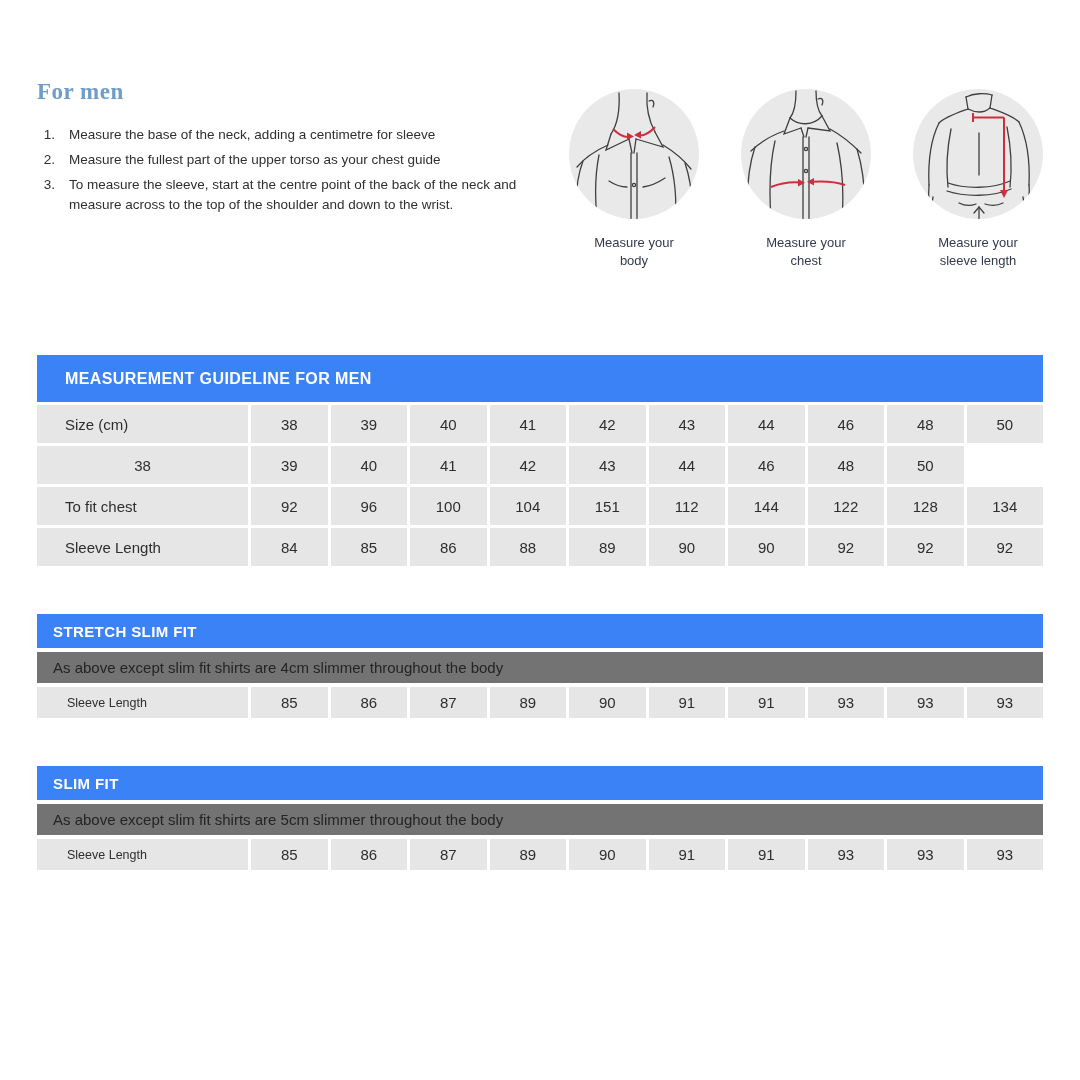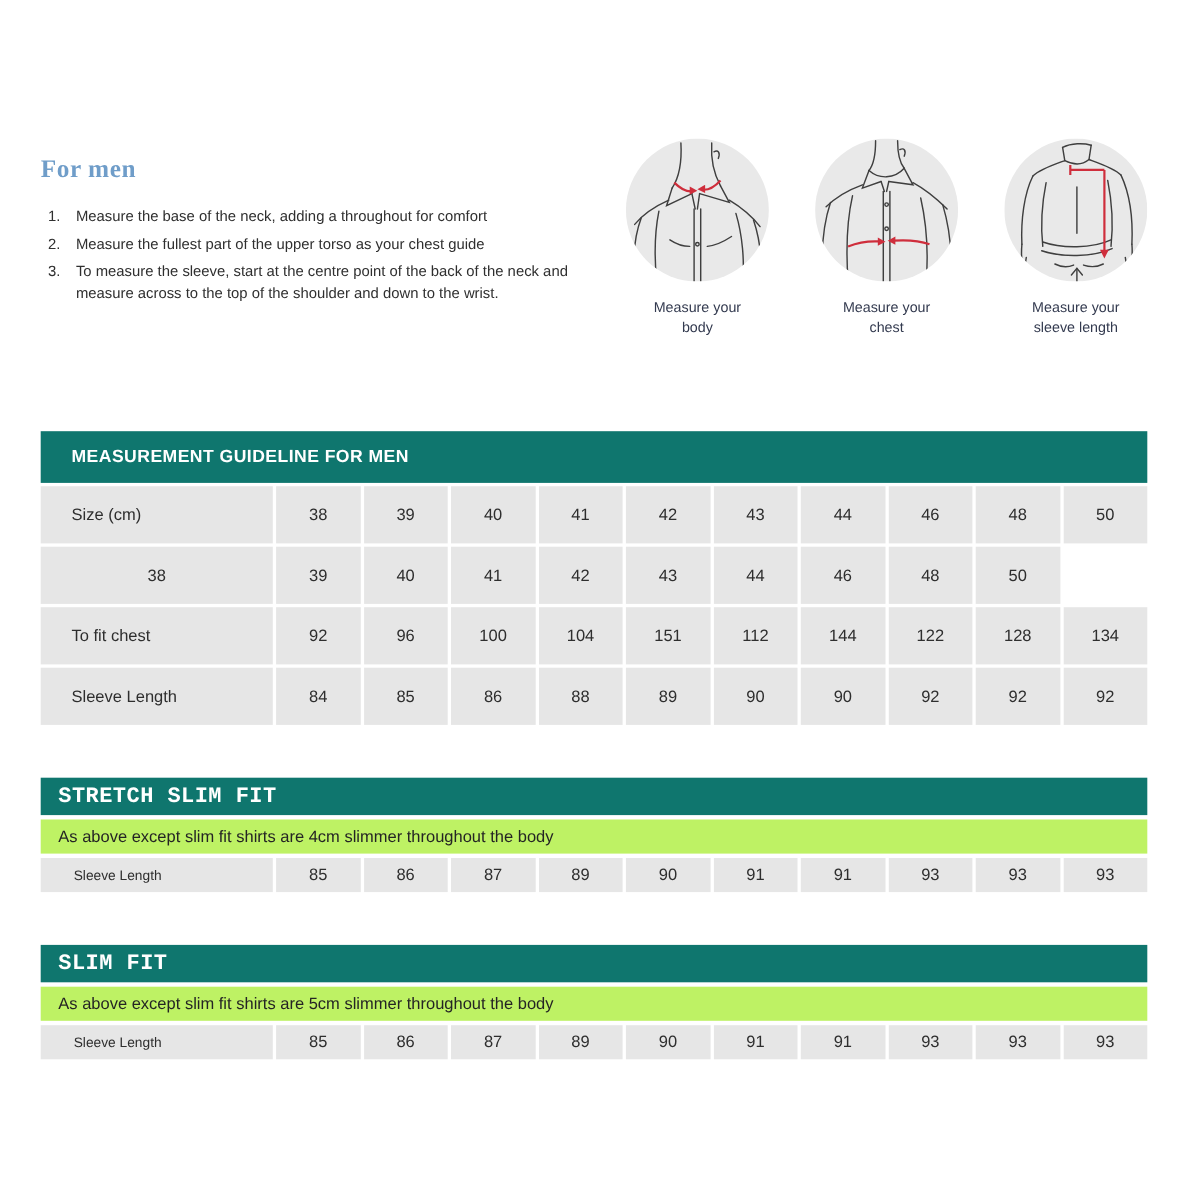--- a/index.html
+++ b/index.html
@@ -2,68 +2,68 @@
 <html><head>
 <meta charset="utf-8">
 <style>
   * { margin:0; padding:0; box-sizing:border-box; }
   html,body { width:1080px; height:1080px; background:#ffffff; overflow:hidden;
     font-family:"Liberation Sans", sans-serif; }
 
   .page { width:1080px; height:1080px; position:relative; }
 
   
-  .top-row { display:flex; align-items:center; padding:116px 37px 0 37px; }
+  .top-row { display:flex; align-items:flex-start; padding:79px 37px 0 37px; }
   .intro { width:512px; }
   .page-title { font-family:"Liberation Serif", serif; font-weight:bold;
     font-size:23px; color:#6f9dc9; letter-spacing:0.5px; margin-bottom:20px; }
   .instruction { display:grid; grid-template-columns:18px 1fr; column-gap:14px;
     font-size:13.5px; line-height:20px; color:#2f2f2f; margin-bottom:5px; }
   .instruction .num { text-align:right; }
 
   .figures { display:flex; gap:42px; margin-left:auto; padding-top:10px; }
   .figure { width:130px; text-align:center; }
   .figure svg { display:block; }
   .figure-caption { margin-top:15px; font-size:13px; line-height:18px;
     color:#333a4f; }
 
   
   .table-wrap { margin:85px 37px 0 37px; }
   .section-wrap { margin:48px 37px 0 37px; }
   .section-wrap.last { }
 
-  .bar { background:#0f766e; color:#ffffff; font-weight:bold;
+  .bar { background:#3b82f6; color:#ffffff; font-weight:bold;
     display:flex; align-items:center; letter-spacing:0.4px; }
   .bar.main { height:47px; font-size:16px; padding-left:28px; }
-  .bar.fit { height:34px; font-size:20px; padding-left:16px;font-family:Liberation Mono, monospace; }
+  .bar.fit { height:34px; font-size:15px; padding-left:16px; }
 
   .grid-row { display:grid; grid-template-columns:211px repeat(10,1fr);
     gap:3px; margin-top:3px; }
   .grid-row .cell { background:#e6e6e6; display:flex; align-items:center;
     justify-content:center; font-size:15px; color:#2e2e2e; }
-  .grid-row.main .cell { height:52px; }
+  .grid-row.main .cell { height:38px; }
   .grid-row .cell.label { justify-content:flex-start; padding-left:28px; }
   .grid-row.fit { margin-top:4px; }
   .grid-row.fit .cell { height:31px; }
   .grid-row.fit .cell.label { font-size:12.5px; padding-left:30px; }
 
-  .note-bar { margin-top:4px; height:31px; background:#bef264; display:flex;
+  .note-bar { margin-top:4px; height:31px; background:#737373; display:flex;
     align-items:center; padding-left:16px; font-size:15px; color:#242424; }
 </style>
 </head>
 <body>
 
 <div class="page">
 
   <div class="top-row">
     <div class="intro">
       <div class="page-title">For men</div>
       <div class="instruction">
         <span class="num">1.</span>
-        <span>Measure the base of the neck, adding a throughout for comfort</span>
+        <span>Measure the base of the neck, adding a centimetre for sleeve</span>
       </div>
       <div class="instruction">
         <span class="num">2.</span>
         <span>Measure the fullest part of the upper torso as your chest guide</span>
       </div>
       <div class="instruction">
         <span class="num">3.</span>
         <span>To measure the sleeve, start at the centre point of the back of the neck and measure across to the top of the shoulder and down to the wrist.</span>
       </div>
     </div>

